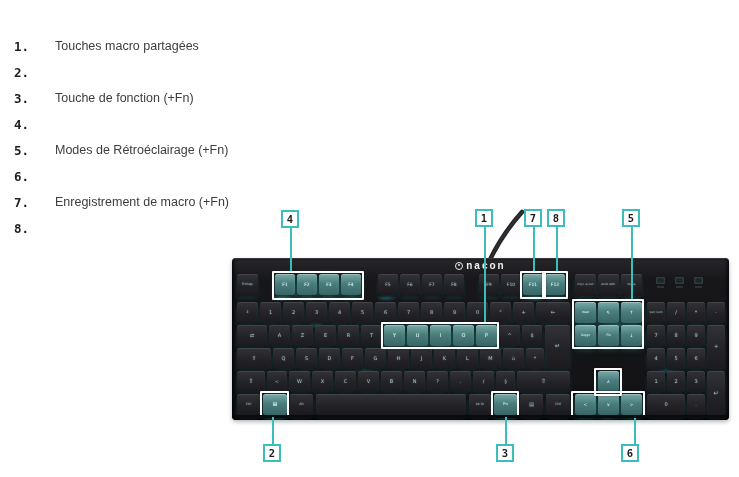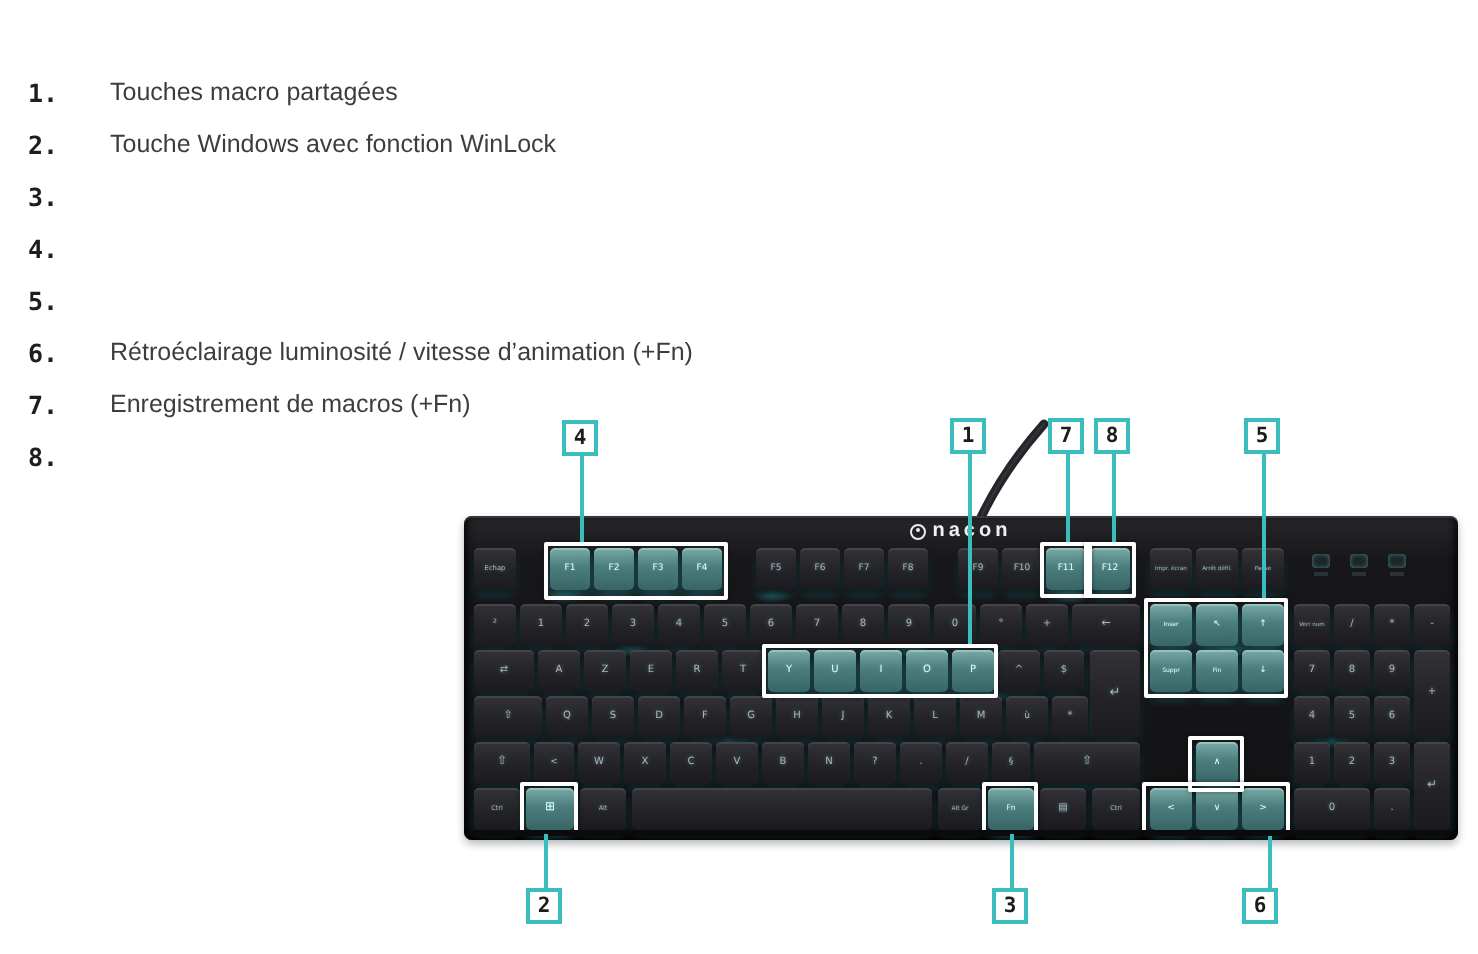--- a/index.html
+++ b/index.html
@@ -77,43 +77,43 @@
 
   <div class="legend">
 
       <div class="legend-item">
         <span class="legend-num">1.</span>
         <span class="legend-lab">Touches macro partagées</span>
       </div>
 
       <div class="legend-item">
         <span class="legend-num">2.</span>
-        <span class="legend-lab">Touche Windows avec fonction WinLock</span>
       </div>
 
       <div class="legend-item">
         <span class="legend-num">3.</span>
+        <span class="legend-lab">Touche de fonction (+Fn)</span>
       </div>
 
       <div class="legend-item">
         <span class="legend-num">4.</span>
       </div>
 
       <div class="legend-item">
         <span class="legend-num">5.</span>
+        <span class="legend-lab">Modes de Rétroéclairage (+Fn)</span>
       </div>
 
       <div class="legend-item">
         <span class="legend-num">6.</span>
-        <span class="legend-lab">Rétroéclairage luminosité / vitesse d’animation (+Fn)</span>
       </div>
 
       <div class="legend-item">
         <span class="legend-num">7.</span>
-        <span class="legend-lab">Enregistrement de macros (+Fn)</span>
+        <span class="legend-lab">Enregistrement de macro (+Fn)</span>
       </div>
 
       <div class="legend-item">
         <span class="legend-num">8.</span>
       </div>
     </div>
 
   <svg class="cable-svg" width="739" height="477" viewBox="0 0 739 477">
     <path d="M 488 264 C 496 246 506 230 522 212" fill="none" stroke="#26262a" stroke-width="4.5" stroke-linecap="round"></path>
     <path d="M 488 264 C 496 246 506 230 522 212" fill="none" stroke="#3c3c42" stroke-width="1.2" stroke-linecap="round" opacity="0.6"></path>

